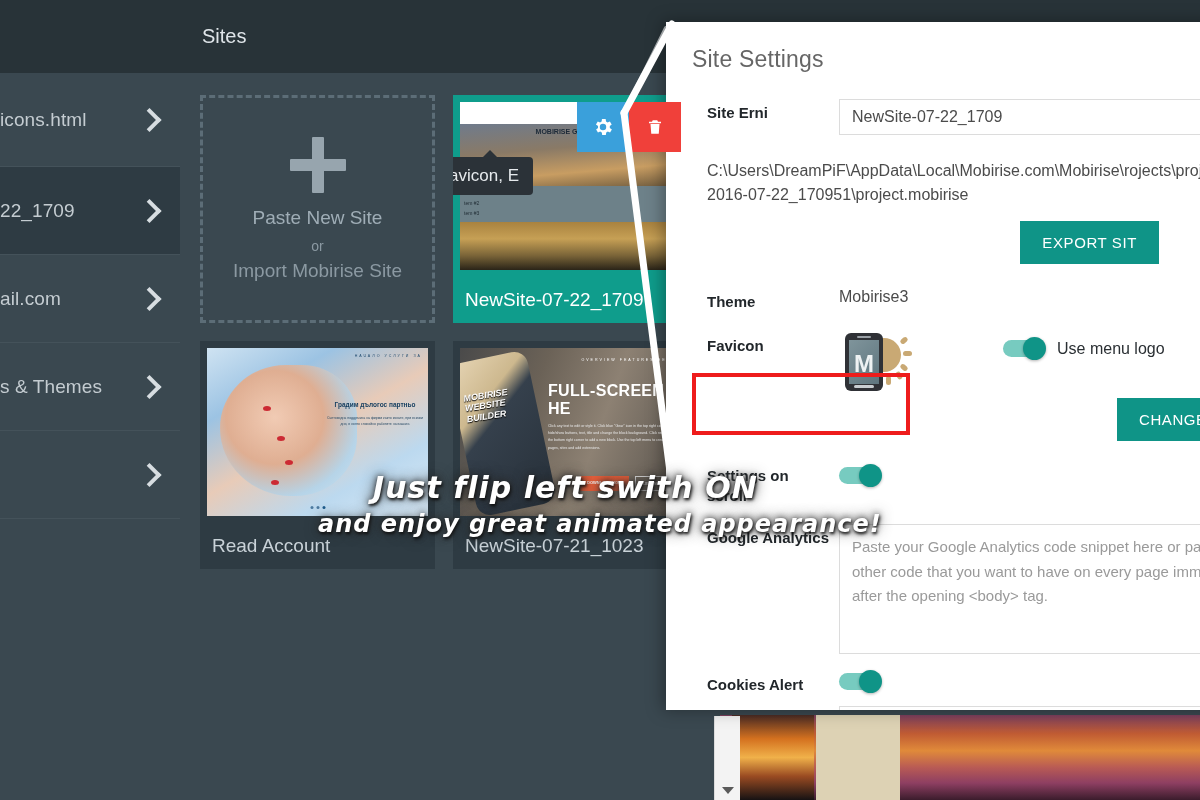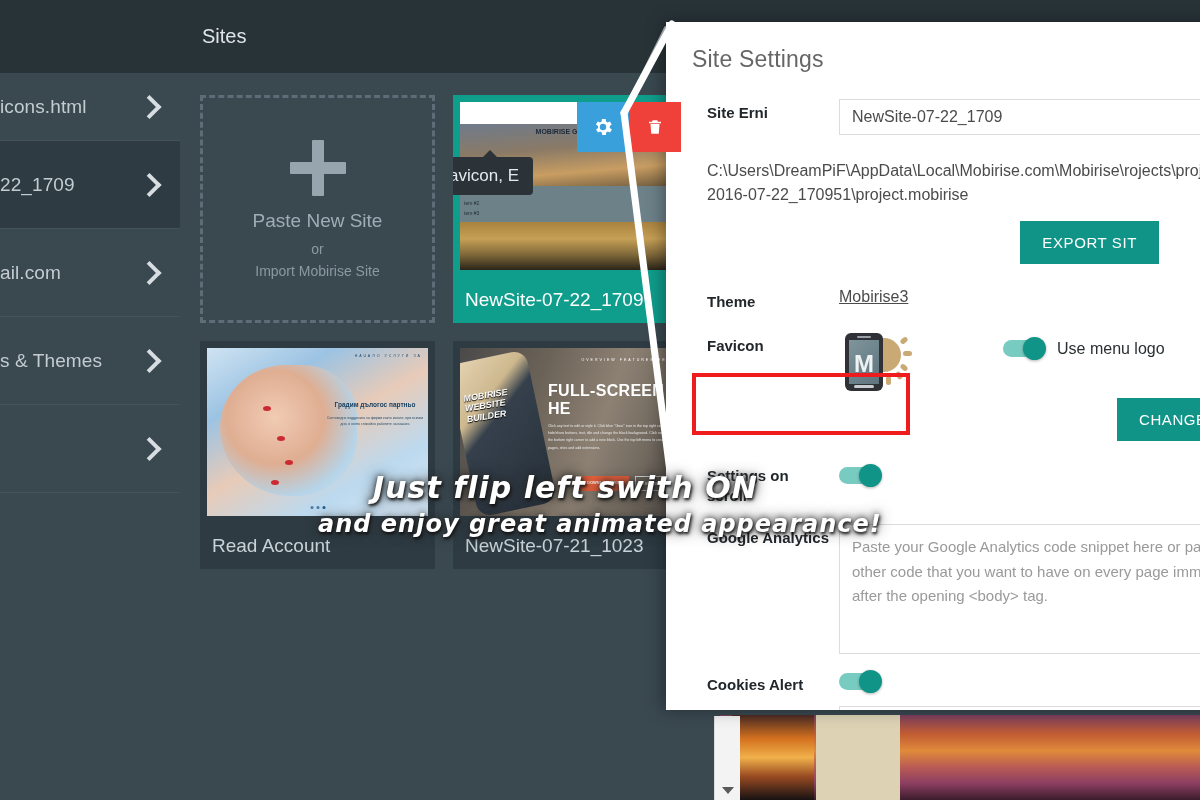--- a/index.html
+++ b/index.html
@@ -28,21 +28,21 @@
     position: absolute; left: 0; top: 44px; transform: translateY(-50%);
     color: #c4ccd1; font-size: 19px; white-space: nowrap;
     letter-spacing: .1px;
   }
   .side-item .chev {
     position: absolute; right: 22px; top: 50%; transform: translateY(-50%);
     width: 17px; height: 17px;
     border-right: 4px solid #d7dde1; border-top: 4px solid #d7dde1;
     transform: translateY(-50%) rotate(45deg);
   }
-  .side-item.first { height: 68px; }
+  .side-item.first { height: 94px; }
   .side-item.first .side-label { top: 50%; }
 
   
   .main {
     position: absolute; left: 180px; top: 0; width: 1020px; height: 800px;
     background: #3a4850;
   }
   .main-header {
     height: 73px; background: #283338;
     display: flex; align-items: center; padding-left: 22px;
@@ -65,21 +65,21 @@
   .plus {
     width: 56px; height: 56px; position: relative; margin-bottom: 14px;
   }
   .plus:before, .plus:after {
     content:""; position:absolute; background:#97a5ae; border-radius:1px;
   }
   .plus:before { left: 22px; top: 0; width: 12px; height: 56px; }
   .plus:after  { top: 22px; left: 0; height: 12px; width: 56px; }
   .create-card .cc-main { font-size: 19px; color: #9fadb6; }
   .create-card .cc-or   { font-size: 14px; margin: 9px 0 6px; color: #8b99a2; }
-  .create-card .cc-sub  { font-size: 14px; color: #8b99a2; }
+  .create-card .cc-sub  { font-size: 19px; color: #8b99a2; }
 
   
   .site-card {
     width: 235px; height: 228px; position: relative;
     background: #2e3b43; overflow: hidden;
   }
   .site-card.sel { background: #0f9d8c; }
   .thumb { position: absolute; left: 7px; top: 7px; width: 221px; height: 168px;
            overflow: hidden; background:#fff; }
   .card-name {
@@ -210,21 +210,21 @@
   .txtinput {
     width:452px; height:36px; border:1px solid #dcdcdc; background:#fff;
     display:flex; align-items:center; padding:0 12px;
     font-size:16px; color:#4b4b4b;
   }
   .pathtext { font-size:16px; color:#4b4b4b; line-height:1.52; }
   .btn-teal {
     background:#0f9487; color:#fff; font-size:15px; letter-spacing:.6px;
     padding:13px 22px; display:inline-block;
   }
-  .valtext{ font-size:16px; color:#4b4b4b;text-decoration:underline; }
+  .valtext{ font-size:16px; color:#4b4b4b; }
 
   
   .sw { width:40px; height:17px; border-radius:9px; background:#77cbc0; position:relative;
         display:inline-block; vertical-align:middle; }
   .sw .knob { position:absolute; right:-3px; top:-3px; width:23px; height:23px;
      border-radius:50%; background:#0f9487; box-shadow:0 1px 3px rgba(0,0,0,.3); }
 
   
   .fav-ico { position:relative; width:72px; height:62px; }
   .fav-sun { position:absolute; left:28px; top:6px; width:34px; height:34px;

